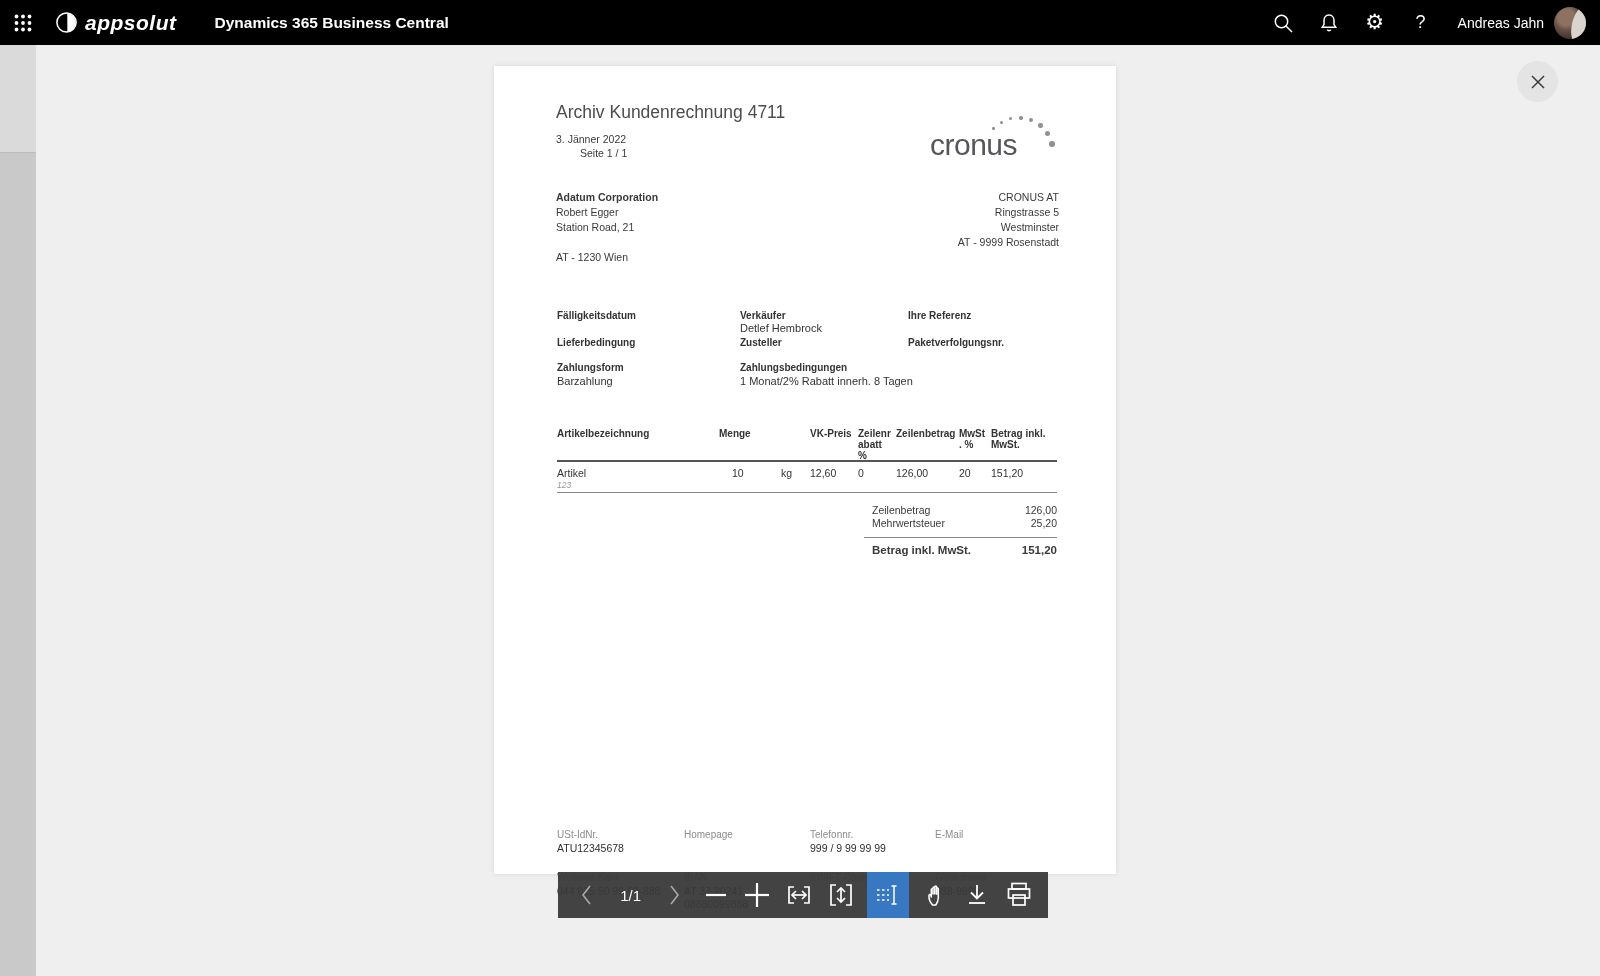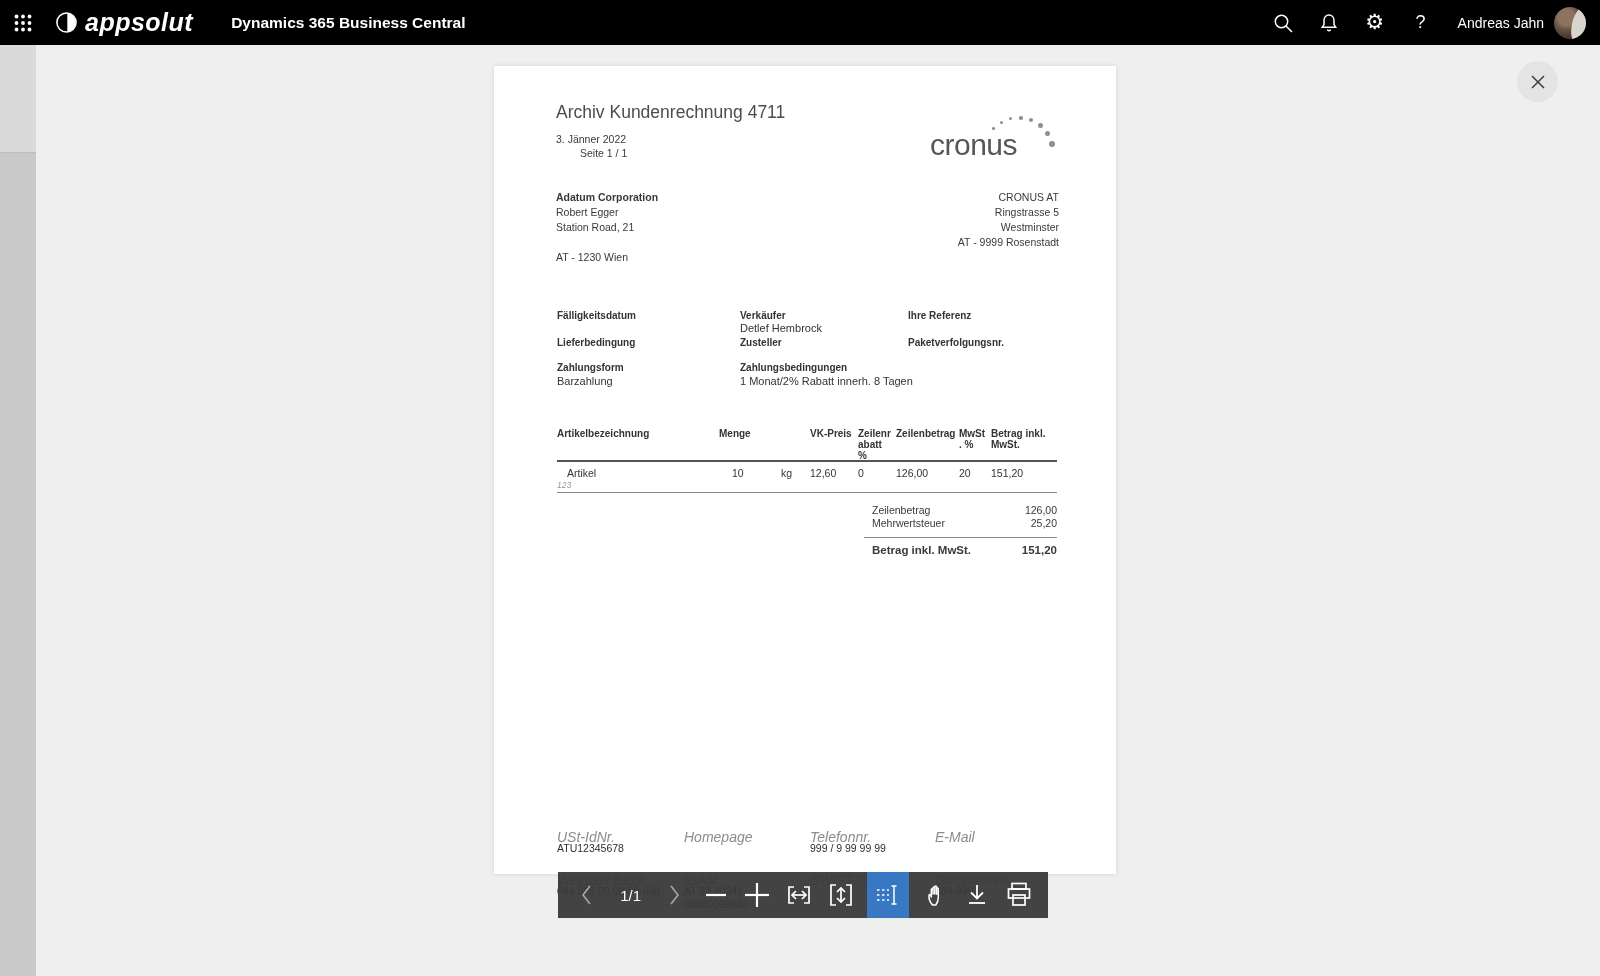--- a/index.html
+++ b/index.html
@@ -4,21 +4,21 @@
 <style>
   * { margin:0; padding:0; box-sizing:border-box; }
   html,body { width:1600px; height:976px; overflow:hidden; background:#efefef;
               font-family:"Liberation Sans", sans-serif; }
 
   
   .topbar { position:absolute; left:0; top:0; width:1600px; height:45px;
             background:#000; display:flex; align-items:center; color:#fff; z-index:50; }
   .waffle-btn { width:46px; height:45px; display:flex; align-items:center; justify-content:center; cursor:pointer; }
   .brand { display:flex; align-items:center; gap:6px; margin-left:8px; }
-  .brand-text { font-size:25px; font-weight:700; font-style:italic; letter-spacing:.5px; }
+  .brand-text { font-size:21px; font-weight:700; font-style:italic; letter-spacing:.5px; }
   .app-title { margin-left:38px; font-size:15.5px; font-weight:700; }
   .tb-spacer { flex:1; }
   .tb-icon-btn { width:46px; height:45px; display:flex; align-items:center; justify-content:center; cursor:pointer; }
   .gear-glyph { font-size:21px; line-height:1; font-family:"DejaVu Sans", sans-serif; }
   .help-glyph { font-size:18px; font-weight:400; }
   .user-name { font-size:14px; margin:0 10px 0 14px; white-space:nowrap; cursor:pointer; }
   .avatar { width:32px; height:32px; border-radius:50%; margin-right:14px; cursor:pointer;
             background:radial-gradient(circle at 38% 32%, #8d7260 0 28%, #6a5347 42%, #3f312a 75%, #2c221d 100%);
             position:relative; overflow:hidden; }
   .avatar::after { content:""; position:absolute; right:-6px; top:-2px; width:20px; height:40px;
@@ -55,21 +55,21 @@
   .th { font-size:10px; font-weight:700; color:#333; }
   .td { font-size:10.5px; color:#333; }
   .rt { text-align:left; }
   .rule { position:absolute; left:63px; width:500px; background:#555; }
   .item-no { font-size:8.5px; color:#979797;font-style:italic; }
 
   .tot-label { font-size:10.5px; }
   .tot-value { font-size:10.5px; text-align:right; }
   .tot-bold  { font-size:11.5px; font-weight:700; }
 
-  .ft-label { font-size:14px; color:#8c8c8c;font-style:italic; }
+  .ft-label { font-size:10px; color:#8c8c8c; }
   .ft-value { font-size:10.5px; color:#2e2e2e; line-height:13px; width:118px; }
 
   
   .pdf-toolbar { position:absolute; left:64px; top:806px; width:490px; height:46px;
                  background:rgba(56,56,56,.94); display:flex; align-items:center;
                  justify-content:space-between; padding:0 14px; z-index:30; }
   .pt-btn { height:46px; display:flex; align-items:center; justify-content:center; cursor:pointer; min-width:30px; }
   .pt-page { color:#fff; font-size:15px; min-width:34px; text-align:center; }
   .pt-active { background:#3877c1; width:42px; }
 
@@ -192,21 +192,21 @@
   <div class="abs th" style="left:63px; top:362px;">Artikelbezeichnung</div>
   <div class="abs th rt" style="right:337px; top:362px; width:60px;">Menge</div>
   <div class="abs th rt" style="right:246px; top:362px; width:60px;">VK-Preis</div>
   <div class="abs th rt" style="right:224px; top:362px; width:34px; overflow-wrap:anywhere; line-height:11px;">Zeilenrabatt %</div>
   <div class="abs th rt" style="right:156px; top:362px; width:64px;">Zeilenbetrag</div>
   <div class="abs th rt" style="right:129px; top:362px; width:28px; overflow-wrap:anywhere; line-height:11px;">MwSt. %</div>
   <div class="abs th rt" style="right:59px; top:362px; width:66px; line-height:11px;">Betrag inkl. MwSt.</div>
 
   <div class="rule" style="top:394px; height:2px;"></div>
 
-  <div class="abs td" style="left:73px; top:401px;">Artikel</div>
+  <div class="abs td" style="left:63px; top:401px;">Artikel</div>
   <div class="abs item-no" style="left:63px; top:414px;">123</div>
   <div class="abs td rt" style="right:344px; top:401px; width:40px;">10</div>
   <div class="abs td" style="left:287px; top:401px;">kg</div>
   <div class="abs td rt" style="right:246px; top:401px; width:60px;">12,60</div>
   <div class="abs td rt" style="right:224px; top:401px; width:34px;">0</div>
   <div class="abs td rt" style="right:156px; top:401px; width:64px;">126,00</div>
   <div class="abs td rt" style="right:129px; top:401px; width:28px;">20</div>
   <div class="abs td rt" style="right:59px; top:401px; width:66px;">151,20</div>
 
   <div class="rule" style="top:426px; height:1px; background:#888;"></div>

